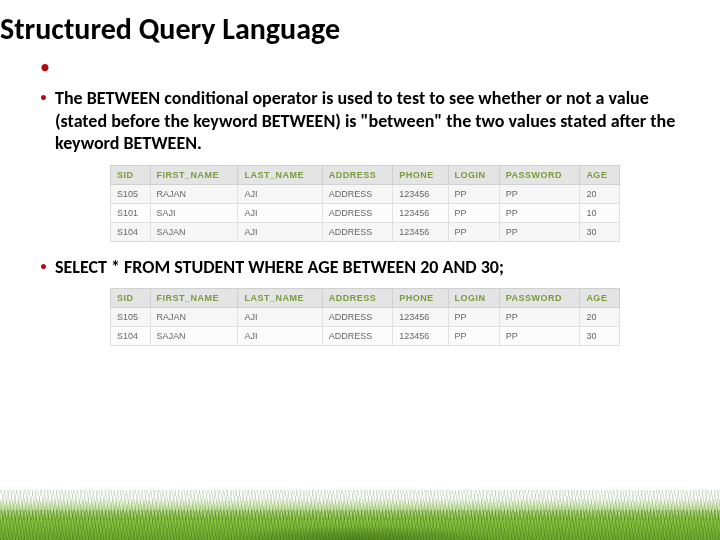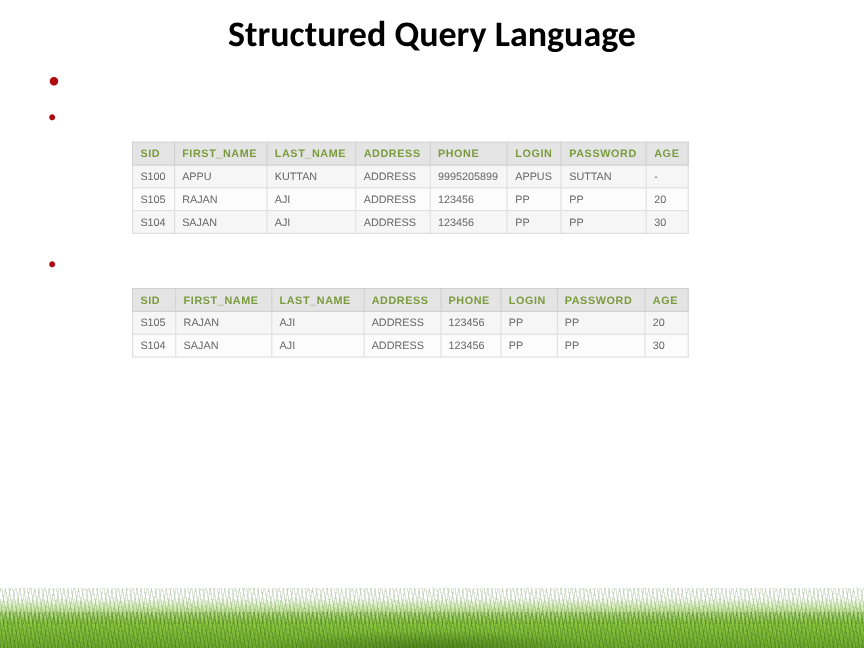--- a/index.html
+++ b/index.html
@@ -5,21 +5,20 @@
   * { margin: 0; padding: 0; box-sizing: border-box; }
   body {
     width: 720px;
     height: 540px;
     font-family: Calibri, Arial, sans-serif;
     background: #ffffff;
     position: relative;
     overflow: hidden;
   }
   .title {
-    text-align: center;
     font-size: 30px;
     font-weight: bold;
     color: #000;
     padding-top: 10px;
     padding-bottom: 6px;
   }
   .bullet-row {
     display: flex;
     align-items: flex-start;
     padding: 2px 24px 6px 40px;
@@ -50,21 +49,21 @@
     color: #000;
     line-height: 1.25;
   }
   .query-text {
     font-size: 18px;
     font-weight: bold;
     color: #000;
   }
   .table-wrap {
     margin: 4px 0 4px 110px;
-    width: 464px;
+    width: 510px;
   }
   table {
     border-collapse: collapse;
     width: 100%;
     font-family: Arial, sans-serif;
     font-size: 9px;
     color: #555;
   }
   thead th {
     background: #e4e4e4;
@@ -111,73 +110,75 @@
 <body>
 
 <div class="title">Structured Query Language</div>
 
 <div class="bullet-row">
   <span class="bullet-dot">•</span>
 </div>
 
 <div class="bullet-row">
   <span class="bullet-dot small">•</span>
+  <span class="desc-text">The BETWEEN conditional operator is used to test to see whether or not a value (stated before the keyword BETWEEN) is "between" the two values stated after the keyword BETWEEN.</span>
 </div>
 
 <div class="table-wrap">
   <table>
     <thead>
         <tr id="t1-head">
           <th>SID</th>
           <th>FIRST_NAME</th>
           <th>LAST_NAME</th>
           <th>ADDRESS</th>
           <th>PHONE</th>
           <th>LOGIN</th>
           <th>PASSWORD</th>
           <th>AGE</th>
         </tr>
       </thead>
     <tbody id="t1-body">
         <tr>
-          <td>S100</td>
-          <td>APPU</td>
-          <td>KUTTAN</td>
-          <td>ADDRESS</td>
-          <td>9995205899</td>
-          <td>APPUS</td>
-          <td>SUTTAN</td>
-          <td>-</td>
-        </tr>
-        <tr>
           <td>S105</td>
           <td>RAJAN</td>
           <td>AJI</td>
           <td>ADDRESS</td>
           <td>123456</td>
           <td>PP</td>
           <td>PP</td>
           <td>20</td>
         </tr>
         <tr>
+          <td>S101</td>
+          <td>SAJI</td>
+          <td>AJI</td>
+          <td>ADDRESS</td>
+          <td>123456</td>
+          <td>PP</td>
+          <td>PP</td>
+          <td>10</td>
+        </tr>
+        <tr>
           <td>S104</td>
           <td>SAJAN</td>
           <td>AJI</td>
           <td>ADDRESS</td>
           <td>123456</td>
           <td>PP</td>
           <td>PP</td>
           <td>30</td>
         </tr>
       </tbody>
   </table>
 </div>
 
 <div class="bullet-row" style="padding-top:10px;">
   <span class="bullet-dot small">•</span>
+  <span class="query-text">SELECT * FROM STUDENT WHERE AGE BETWEEN 20 AND 30;</span>
 </div>
 
 <div class="table-wrap">
   <table>
     <thead>
         <tr id="t2-head">
           <th>SID</th>
           <th>FIRST_NAME</th>
           <th>LAST_NAME</th>
           <th>ADDRESS</th>

